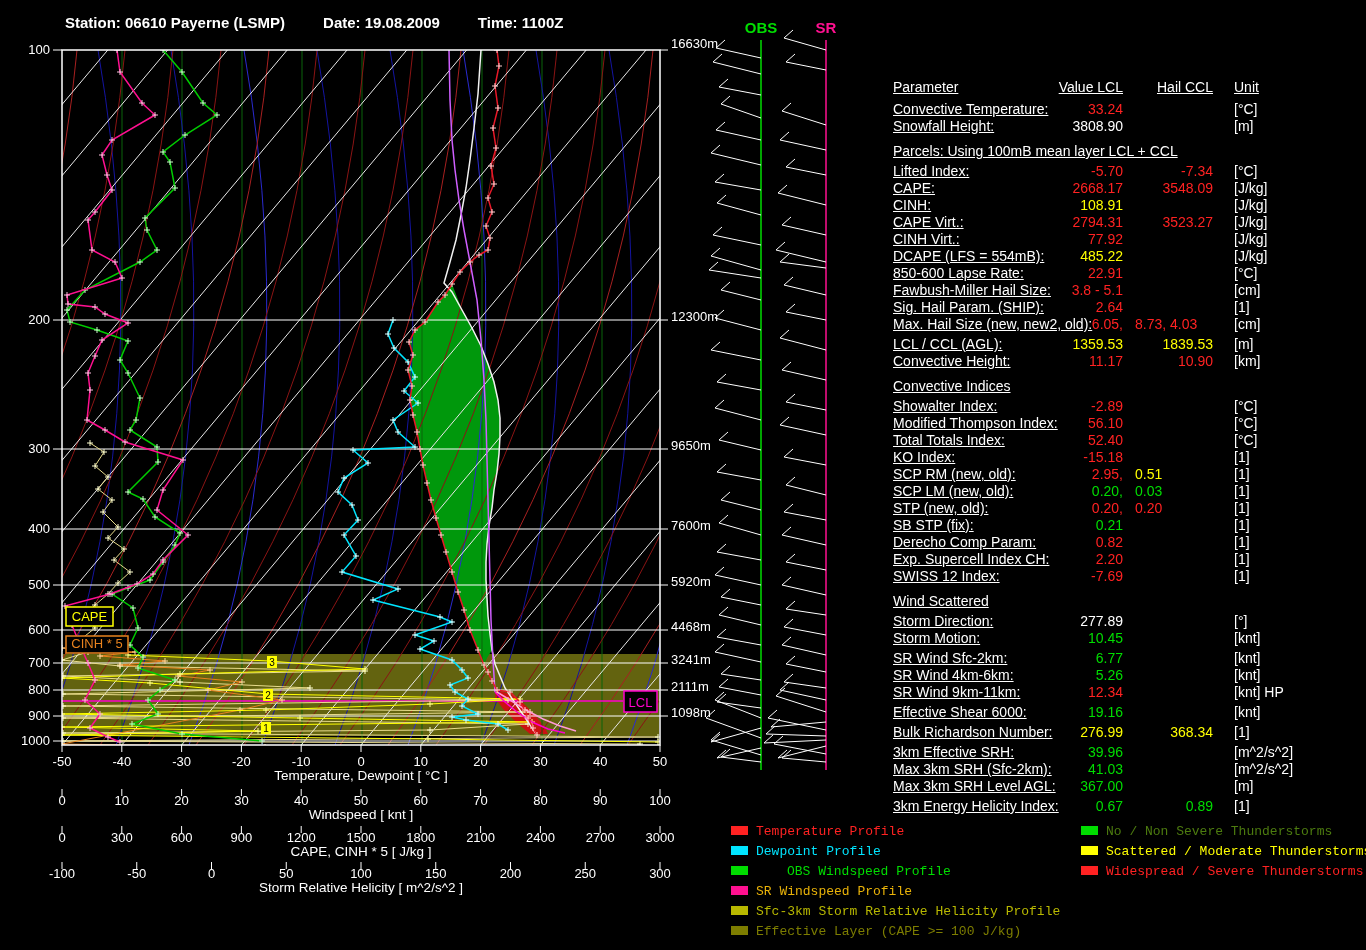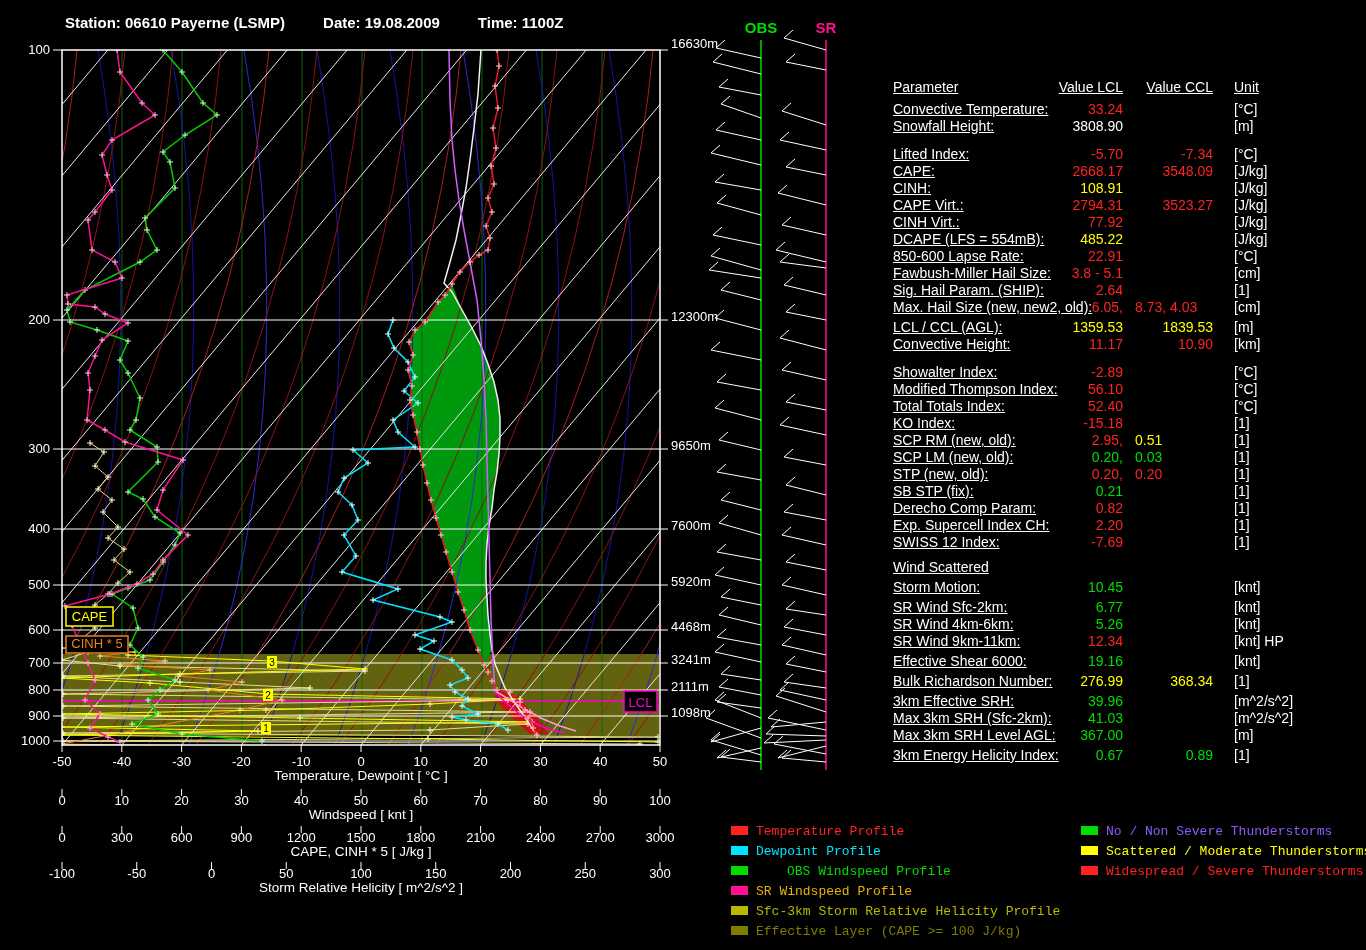--- a/index.html
+++ b/index.html
@@ -475,35 +475,36 @@
           <line x1="774" y1="744" x2="783" y2="736" stroke="#fff" stroke-width="1"></line>
           <line x1="826" y1="762" x2="782" y2="758" stroke="#fff" stroke-width="1"></line>
           <line x1="782" y1="758" x2="791" y2="750" stroke="#fff" stroke-width="1"></line>
         </g>
       </svg>
     </div>
   <div id="ptable">
       <div class="trow">
         <span class="lbl und">Parameter</span>
         <span class="v1"><span class="und">Value LCL</span></span>
-        <span class="v2r"><span class="und">Value CCL</span></span>
+        <span class="v2r"><span class="und">Hail CCL</span></span>
         <span class="unit und">Unit</span>
       </div>
       <div style="height: 5px;"></div>
       <div class="trow">
         <span class="lbl">Convective Temperature:</span>
         <span class="v1"><span style="color: rgb(255, 34, 34);">33.24</span></span>
         <span class="unit">[°C]</span>
       </div>
       <div class="trow">
         <span class="lbl">Snowfall Height:</span>
         <span class="v1"><span style="color: rgb(255, 255, 255);">3808.90</span></span>
         <span class="unit">[m]</span>
       </div>
       <div style="height: 8px;"></div>
+      <div class="tsec">Parcels: Using 100mB mean layer LCL + CCL</div>
       <div style="height: 3px;"></div>
       <div class="trow">
         <span class="lbl">Lifted Index:</span>
         <span class="v1"><span style="color: rgb(255, 34, 34);">-5.70</span></span>
         <span class="v2r"><span style="color: rgb(255, 34, 34);">-7.34</span></span>
         <span class="unit">[°C]</span>
       </div>
       <div class="trow">
         <span class="lbl">CAPE:</span>
         <span class="v1"><span style="color: rgb(255, 34, 34);">2668.17</span></span>
@@ -559,20 +560,21 @@
         <span class="v2r"><span style="color: rgb(255, 255, 0);">1839.53</span></span>
         <span class="unit">[m]</span>
       </div>
       <div class="trow">
         <span class="lbl">Convective Height:</span>
         <span class="v1"><span style="color: rgb(255, 34, 34);">11.17</span></span>
         <span class="v2r"><span style="color: rgb(255, 34, 34);">10.90</span></span>
         <span class="unit">[km]</span>
       </div>
       <div style="height: 8px;"></div>
+      <div class="tsec">Convective Indices</div>
       <div style="height: 3px;"></div>
       <div class="trow">
         <span class="lbl">Showalter Index:</span>
         <span class="v1"><span style="color: rgb(255, 34, 34);">-2.89</span></span>
         <span class="unit">[°C]</span>
       </div>
       <div class="trow">
         <span class="lbl">Modified Thompson Index:</span>
         <span class="v1"><span style="color: rgb(255, 34, 34);">56.10</span></span>
         <span class="unit">[°C]</span>
@@ -621,20 +623,25 @@
         <span class="unit">[1]</span>
       </div>
       <div class="trow">
         <span class="lbl">SWISS 12 Index:</span>
         <span class="v1"><span style="color: rgb(255, 34, 34);">-7.69</span></span>
         <span class="unit">[1]</span>
       </div>
       <div style="height: 8px;"></div>
       <div class="tsec">Wind Scattered</div>
       <div style="height: 3px;"></div>
+      <div class="trow">
+        <span class="lbl">Storm Direction:</span>
+        <span class="v1"><span style="color: rgb(255, 255, 255);">277.89</span></span>
+        <span class="unit">[°]</span>
+      </div>
       <div class="trow">
         <span class="lbl">Storm Motion:</span>
         <span class="v1"><span style="color: rgb(0, 221, 0);">10.45</span></span>
         <span class="unit">[knt]</span>
       </div>
       <div style="height: 3px;"></div>
       <div class="trow">
         <span class="lbl">SR Wind Sfc-2km:</span>
         <span class="v1"><span style="color: rgb(0, 221, 0);">6.77</span></span>
         <span class="unit">[knt]</span>
@@ -686,17 +693,17 @@
         <span class="unit">[1]</span>
       </div>
     </div>
   <div id="legend">
       <div class="litem" style="left: 731px; top: 824px;"><span class="swatch" style="background: rgb(255, 34, 34);"></span><span style="color: rgb(255, 34, 34);">Temperature Profile</span></div>
       <div class="litem" style="left: 731px; top: 844px;"><span class="swatch" style="background: rgb(0, 229, 255);"></span><span style="color: rgb(0, 229, 255);">Dewpoint Profile</span></div>
       <div class="litem" style="left: 731px; top: 864px;"><span class="swatch" style="background: rgb(0, 221, 0);"></span><span style="color: rgb(0, 221, 0); margin-left: 31px;">OBS Windspeed Profile</span></div>
       <div class="litem" style="left: 731px; top: 884px;"><span class="swatch" style="background: rgb(255, 16, 144);"></span><span style="color: #eab308; margin-top: 12px;">SR Windspeed Profile</span></div>
       <div class="litem" style="left: 731px; top: 904px;"><span class="swatch" style="background: rgb(184, 184, 0);"></span><span style="color: rgb(184, 184, 0);">Sfc-3km Storm Relative Helicity Profile</span></div>
       <div class="litem" style="left: 731px; top: 924px;"><span class="swatch" style="background: rgb(125, 125, 0);"></span><span style="color: rgb(125, 125, 0);">Effective Layer (CAPE &gt;= 100 J/kg)</span></div>
-      <div class="litem" style="left: 1081px; top: 824px;"><span class="swatch" style="background: rgb(0, 221, 0);"></span><span style="color: #8b5cf6;">No / Non Severe Thunderstorms</span></div>
+      <div class="litem" style="left: 1081px; top: 824px;"><span class="swatch" style="background: rgb(0, 221, 0);"></span><span style="color: #4d7c0f;">No / Non Severe Thunderstorms</span></div>
       <div class="litem" style="left: 1081px; top: 844px;"><span class="swatch" style="background: rgb(255, 255, 0);"></span><span style="color: rgb(255, 255, 0);">Scattered / Moderate Thunderstorms</span></div>
       <div class="litem" style="left: 1081px; top: 864px;"><span class="swatch" style="background: rgb(255, 34, 34);"></span><span style="color: rgb(255, 34, 34);">Widespread / Severe Thunderstorms</span></div>
     </div>
 </div>
 
 </body></html>

